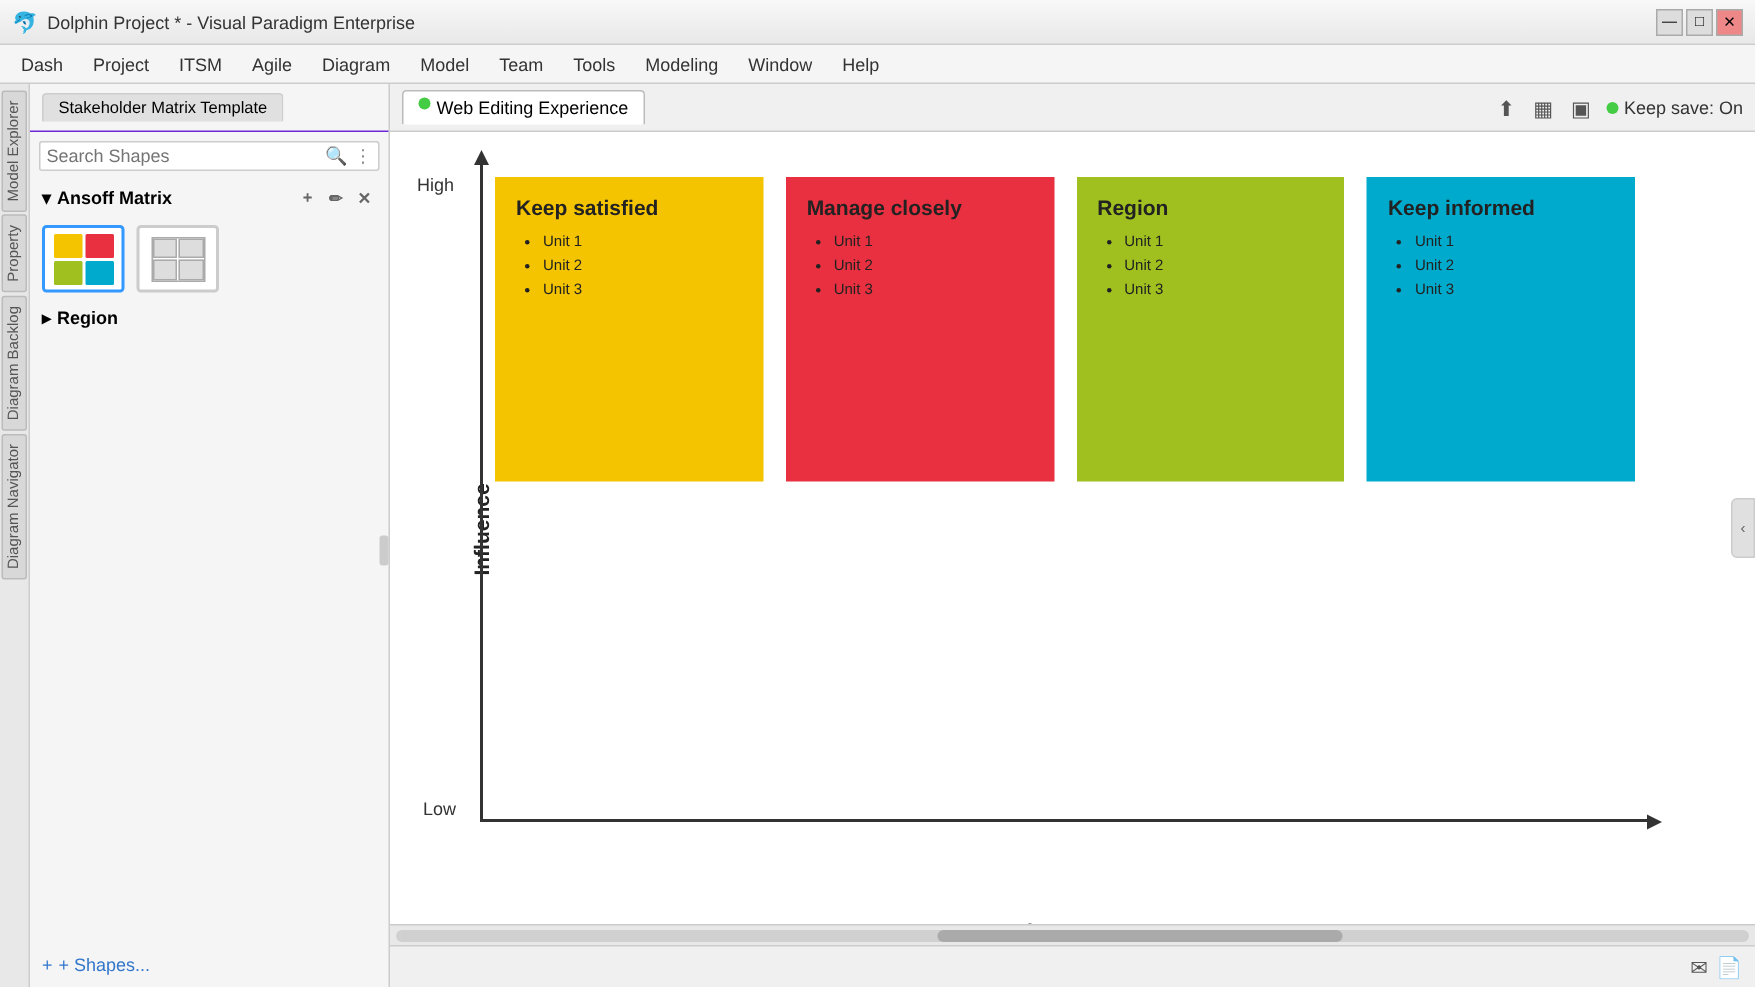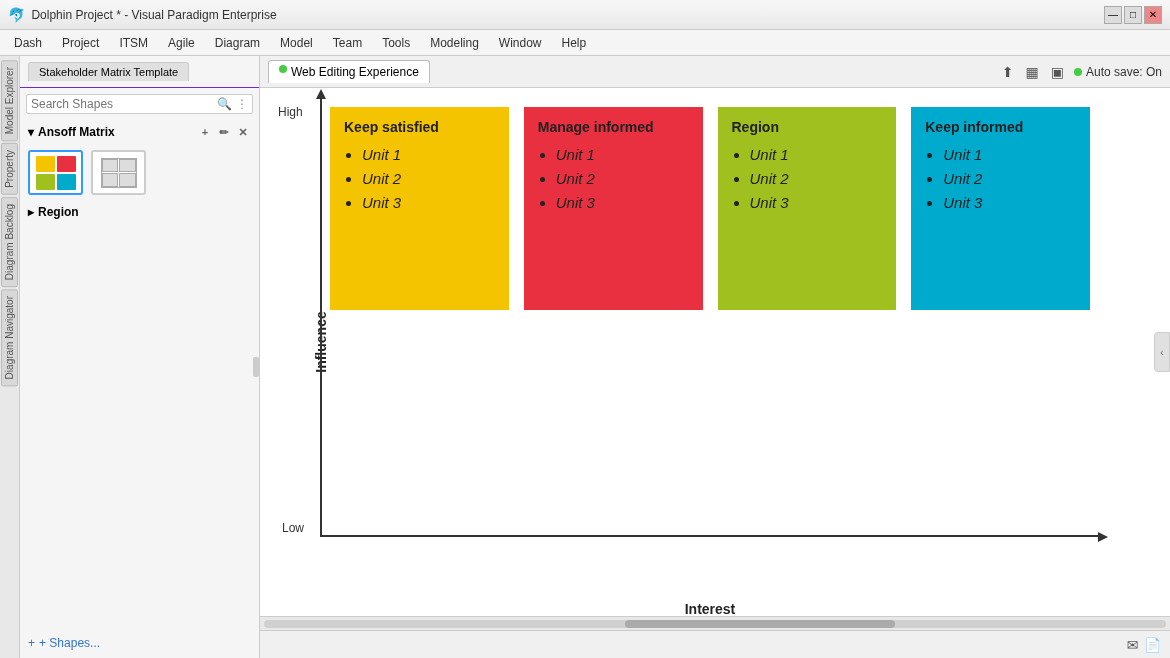--- a/index.html
+++ b/index.html
@@ -173,21 +173,21 @@
     #canvas-area {
       flex: 1;
       background: #ffffff;
       position: relative;
       overflow: hidden;
     }
 
     
     #matrix-container {
       position: absolute;
-      top: 9px;
+      top: 20px;
       left: 60px;
       width: 780px;
       height: 490px;
     }
 
     .axis-label-y {
       position: absolute;
       left: -30px;
       top: 50%;
       transform: translateY(-50%) rotate(-90deg);
@@ -271,21 +271,21 @@
     .q-bottom-left { background: #a0c020; }
     .q-bottom-right { background: #00aacc; }
 
     .q-title {
       font-size: 14px;
       font-weight: bold;
       color: #222;
       margin-bottom: 8px;
     }
     .q-list { list-style: disc; padding-left: 18px; }
-    .q-list li { font-size: 15px; color: #222; line-height: 1.6; font-style: italic; }
+    .q-list li { font-size: 10px; color: #222; line-height: 1.6; }
 
     
     #hscrollbar {
       height: 14px;
       background: #e8e8e8;
       border-top: 1px solid #ccc;
       display: flex;
       align-items: center;
       padding: 0 4px;
     }
@@ -453,21 +453,21 @@
       <div class="tab-button">
         <div class="tab-dot"></div>
         <span>Web Editing Experience</span>
       </div>
       <div class="toolbar-right">
         <span class="toolbar-icon-btn">⬆</span>
         <span class="toolbar-icon-btn">▦</span>
         <span class="toolbar-icon-btn">▣</span>
         <div class="autosave">
           <div class="autosave-dot"></div>
-          <span>Auto save: On</span>
+          <span>Keep save: On</span>
         </div>
       </div>
     </div>
 
     <div id="canvas-area">
 
       <div id="matrix-container">
 
         <div class="axis-high-y">High</div>
         <div class="axis-label-y">Influence</div>
@@ -487,21 +487,21 @@
           <div class="quadrant q-top-left">
             <div class="q-title">Keep satisfied</div>
             <ul class="q-list">
               <li>Unit 1</li>
               <li>Unit 2</li>
               <li>Unit 3</li>
             </ul>
           </div>
 
           <div class="quadrant q-top-right">
-            <div class="q-title">Manage informed</div>
+            <div class="q-title">Manage closely</div>
             <ul class="q-list">
               <li>Unit 1</li>
               <li>Unit 2</li>
               <li>Unit 3</li>
             </ul>
           </div>
 
           <div class="quadrant q-bottom-left">
             <div class="q-title">Region</div>
             <ul class="q-list">

